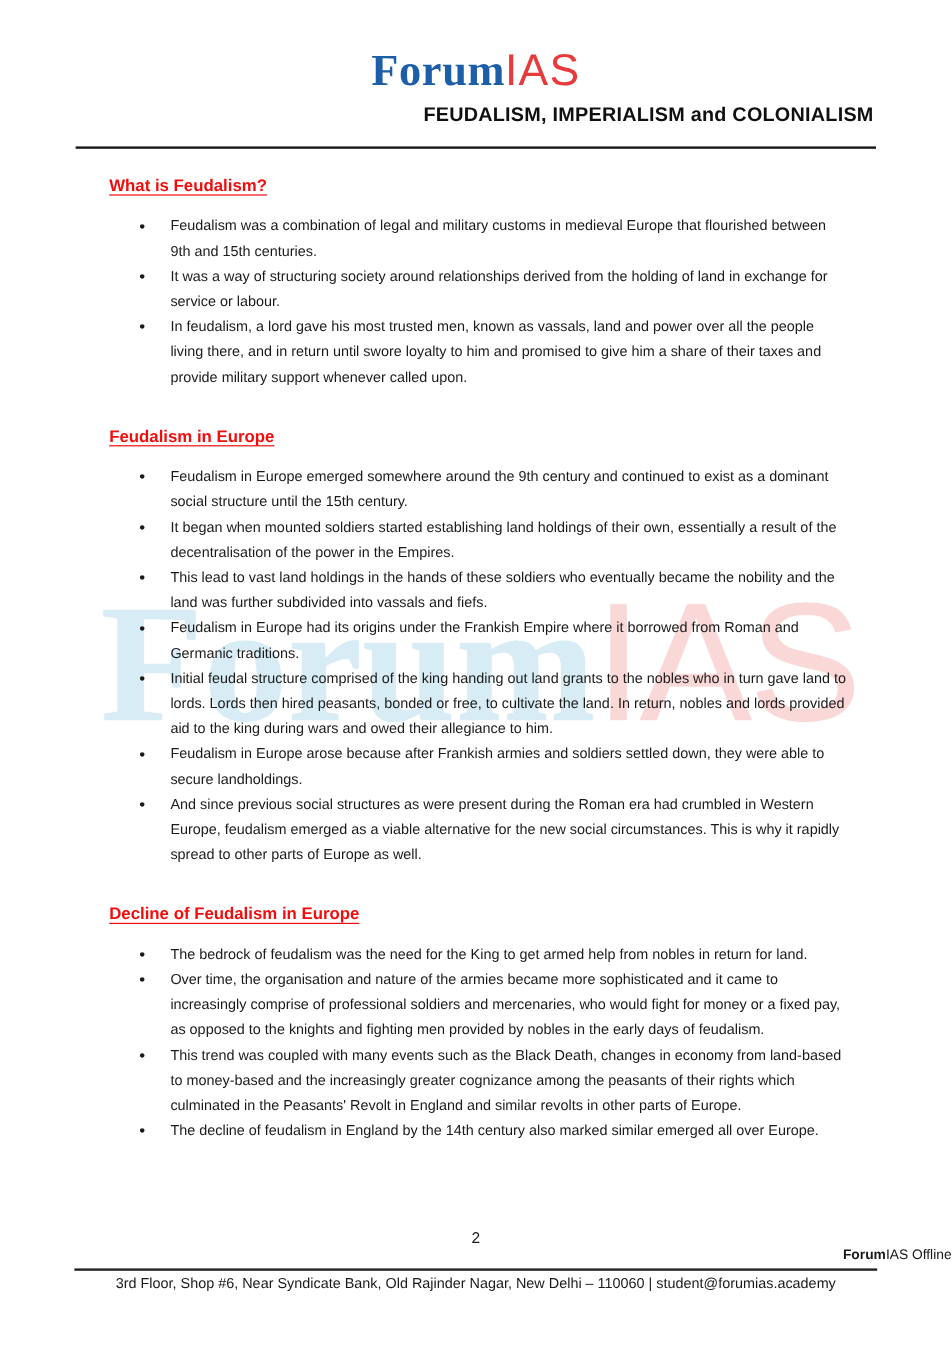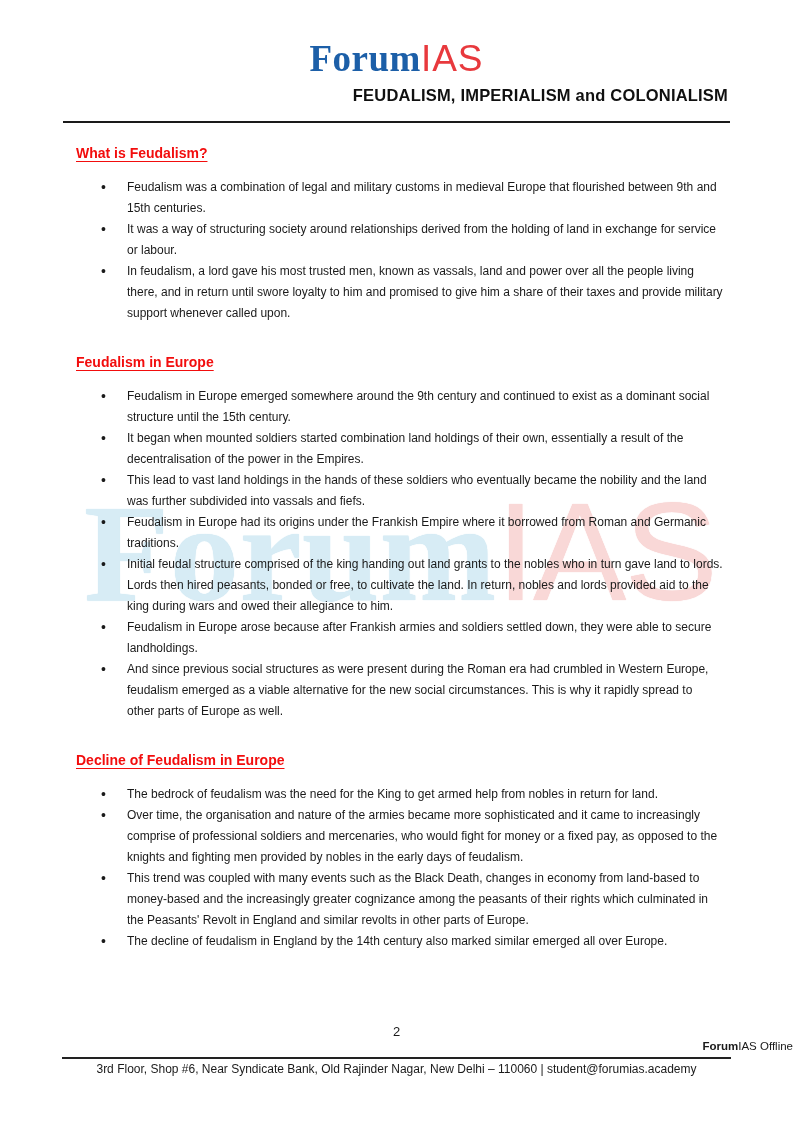--- a/index.html
+++ b/index.html
@@ -47,21 +47,21 @@
   }
   .doc-title {
     margin:9px 65px 16px;
     text-align:right;
     font-weight:700; font-size:16.5px;
     color:#101010; letter-spacing:0.2px;
   }
   .title-rule { margin:4px 63px 0; border-bottom:2px solid #1a1a1a; }
 
   
-  .content { position:relative; z-index:1; padding:0 46px; }
+  .content { position:relative; z-index:1; padding:0 61px; }
   .section-heading {
     margin:30px 0 16px 30px;
     font-size:14px; font-weight:700;
     color:#f20d0d; text-decoration:underline;
     text-underline-offset:3px;
   }
   .doc-section:first-child .section-heading { margin-top:22px; }
   .bullet-list { margin:0; padding:0 24px 0 53px; list-style:none; }
   .bullet-item {
     position:relative; padding-left:28px;
@@ -106,21 +106,21 @@
           <li class="bullet-item">Feudalism was a combination of legal and military customs in medieval Europe that flourished between 9th and 15th centuries.</li>
           <li class="bullet-item">It was a way of structuring society around relationships derived from the holding of land in exchange for service or labour.</li>
           <li class="bullet-item">In feudalism, a lord gave his most trusted men, known as vassals, land and power over all the people living there, and in return until swore loyalty to him and promised to give him a share of their taxes and provide military support whenever called upon.</li>
         </ul>
   </section>
 
   <section class="doc-section">
     <h2 class="section-heading">Feudalism in Europe</h2>
     <ul class="bullet-list">
           <li class="bullet-item">Feudalism in Europe emerged somewhere around the 9th century and continued to exist as a dominant social structure until the 15th century.</li>
-          <li class="bullet-item">It began when mounted soldiers started combination land holdings of their own, essentially a result of the decentralisation of the power in the Empires.</li>
+          <li class="bullet-item">It began when mounted soldiers started establishing land holdings of their own, essentially a result of the decentralisation of the power in the Empires.</li>
           <li class="bullet-item">This lead to vast land holdings in the hands of these soldiers who eventually became the nobility and the land was further subdivided into vassals and fiefs.</li>
           <li class="bullet-item">Feudalism in Europe had its origins under the Frankish Empire where it borrowed from Roman and Germanic traditions.</li>
           <li class="bullet-item">Initial feudal structure comprised of the king handing out land grants to the nobles who in turn gave land to lords. Lords then hired peasants, bonded or free, to cultivate the land. In return, nobles and lords provided aid to the king during wars and owed their allegiance to him.</li>
           <li class="bullet-item">Feudalism in Europe arose because after Frankish armies and soldiers settled down, they were able to secure landholdings.</li>
           <li class="bullet-item">And since previous social structures as were present during the Roman era had crumbled in Western Europe, feudalism emerged as a viable alternative for the new social circumstances. This is why it rapidly spread to other parts of Europe as well.</li>
         </ul>
   </section>
 
   <section class="doc-section">
     <h2 class="section-heading">Decline of Feudalism in Europe</h2>

